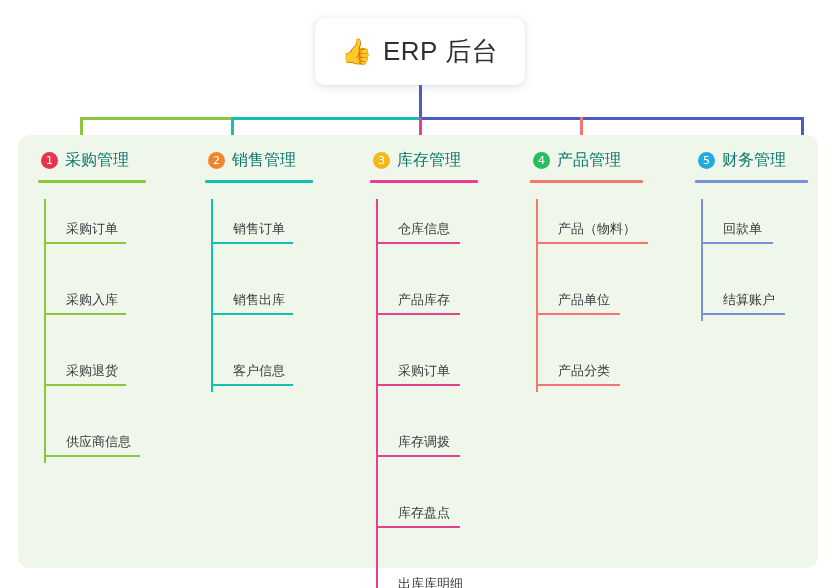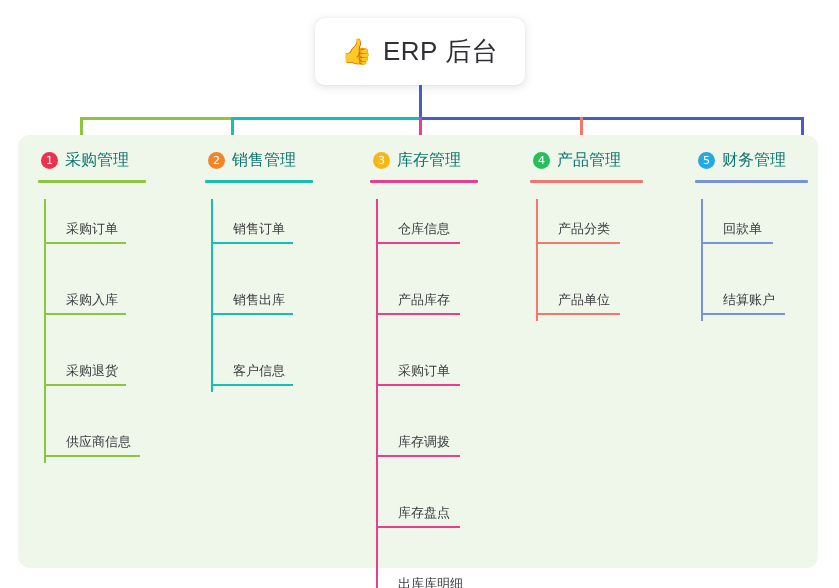--- a/index.html
+++ b/index.html
@@ -182,27 +182,31 @@
       </div>
       <div class="col" style="left: 530px;">
         <div class="col-head">
           <span class="badge" style="background: rgb(39, 191, 94);">4</span>
           <span class="col-title">产品管理</span>
         </div>
         <div class="head-rule" style="width: 113px; background: rgb(244, 118, 110);"></div>
         <div class="items">
           <div class="spine" style="background: rgb(244, 118, 110);"></div>
           <div class="item">
+            <span class="item-label">产品（物料）</span>
+            <div class="item-rule" style="width: 112px; background: rgb(244, 118, 110);"></div>
+          </div>
+          <div class="item">
+            <span class="item-label">产品单位</span>
+            <div class="item-rule" style="width: 84px; background: rgb(244, 118, 110);"></div>
+          </div>
+          <div class="item">
             <span class="item-label">产品分类</span>
             <div class="item-rule" style="width: 84px; background: rgb(244, 118, 110);"></div>
           </div>
-          <div class="item">
-            <span class="item-label">产品单位</span>
-            <div class="item-rule" style="width: 84px; background: rgb(244, 118, 110);"></div>
-          </div>
         </div>
       </div>
       <div class="col" style="left: 695px;">
         <div class="col-head">
           <span class="badge" style="background: rgb(36, 169, 224);">5</span>
           <span class="col-title">财务管理</span>
         </div>
         <div class="head-rule" style="width: 113px; background: rgb(122, 147, 214);"></div>
         <div class="items">
           <div class="spine" style="background: rgb(122, 147, 214);"></div>

